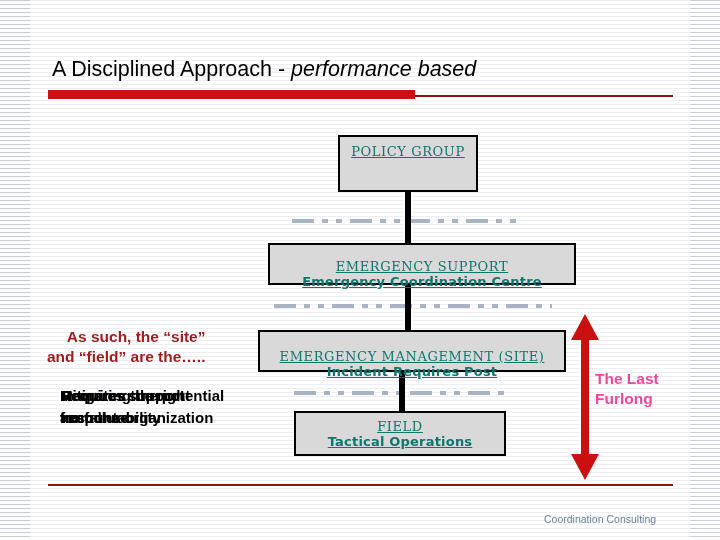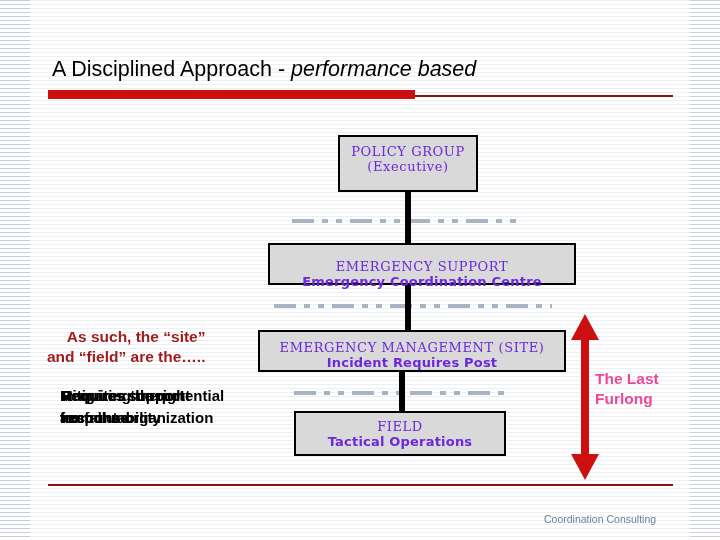--- a/index.html
+++ b/index.html
@@ -110,42 +110,43 @@
     white-space: nowrap;
   }
 
   
   .box {
     position: absolute;
     background: #d9d9d9;
     border: 2.5px solid #000000;
     box-sizing: border-box;
     text-align: center;
-    color: #6d28d9;
+    color: #0f766e;
     z-index: 5;
+    text-decoration: underline;
   }
   .box .ln1 {
     font-family: "DejaVu Serif", "Liberation Serif", serif;
     font-size: 13px;
     letter-spacing: 0.6px;
     white-space: nowrap;
     display: block;
   }
   .box .ln2 {
     font-family: "DejaVu Sans", "Liberation Sans", sans-serif;
     font-weight: bold;
     font-size: 13px;
     letter-spacing: 0.2px;
     white-space: nowrap;
     display: block;
   }
 
   #box-policy   { left: 338px; top: 135px; width: 140px; height: 57px; padding-top: 7px; }
   #box-support  { left: 268px; top: 243px; width: 308px; height: 42px; padding-top: 14px; }
-  #box-manage   { left: 258px; top: 330px; width: 308px; height: 42px; padding-top: 8px; }
+  #box-manage   { left: 258px; top: 330px; width: 308px; height: 42px; padding-top: 17px; }
   #box-field    { left: 294px; top: 411px; width: 212px; height: 45px; padding-top: 6px; }
 
   
   .vline {
     position: absolute;
     background: #000000;
     width: 6px;
     z-index: 3;
   }
   #vl-1 { left: 405px; top: 190px; height: 56px; }
@@ -243,21 +244,20 @@
   <div class="vline" id="vl-1"></div>
   <div class="vline" id="vl-2"></div>
   <div class="vline" id="vl-3"></div>
 
   <div class="dashdot" id="dd-1"></div>
   <div class="dashdot" id="dd-2"></div>
   <div class="dashdot" id="dd-3"></div>
 
   <div class="box" id="box-policy">
     <span class="ln1">POLICY GROUP</span>
-    <span class="ln1">(Executive)</span>
   </div>
 
   <div class="box" id="box-support">
     <span class="ln1">EMERGENCY SUPPORT</span>
     <span class="ln2">Emergency Coordination Centre</span>
   </div>
 
   <div class="box" id="box-manage">
     <span class="ln1">EMERGENCY MANAGEMENT (SITE)</span>
     <span class="ln2">Incident Requires Post</span>

